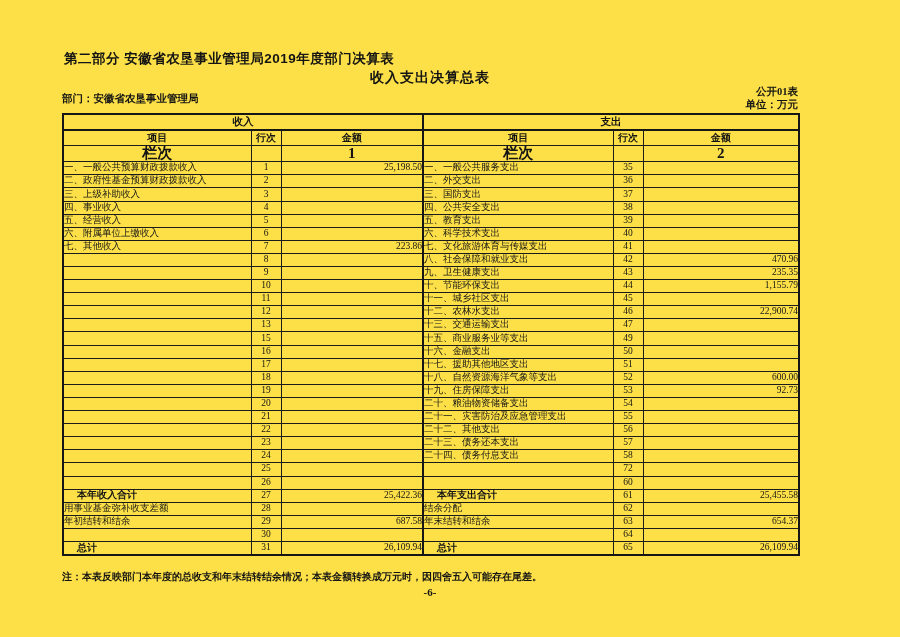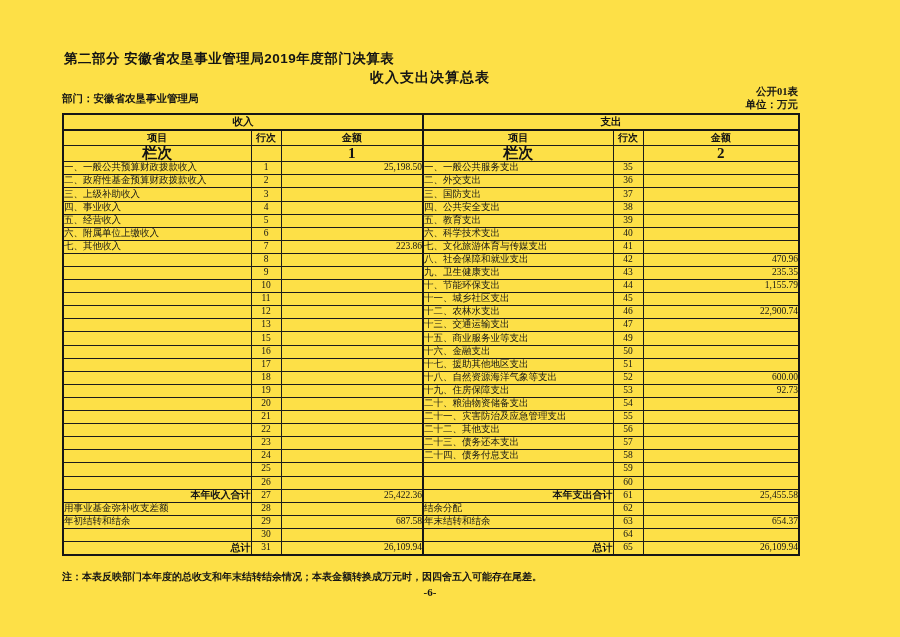--- a/index.html
+++ b/index.html
@@ -53,21 +53,21 @@
   tr.h1 { height: 16px; }
   tr.h1 th { font-size: 10.5px; border-bottom: 2px solid #161616; }
   tr.h2 { height: 15px; }
   tr.h2 th { font-size: 10px; }
   tr.h3 { height: 14px; }
   tr.h3 th { font-size: 15px; font-weight: bold; }
   tbody tr { height: 13.1px; }
   td.item { text-align: left; padding-left: 4px; }
   td.line { text-align: center; }
   td.amount { text-align: right; padding-right: 3px; }
-  td.item.bold-center { text-align: right; font-weight: bold; padding-left: 1px; font-size: 10px; }
+  td.item.bold-center { text-align: left; font-weight: bold; padding-left: 13px; font-size: 10px; }
   .mid { border-left: 2px solid #161616 !important; }
   .footnote {
     position: absolute; left: 62px; top: 570px;
     font-size: 10px; font-weight: bold; white-space: nowrap;
   }
   .page-number {
     position: absolute; left: 62px; top: 586px; width: 736px;
     text-align: center; font-size: 11px; font-weight: bold;
   }
 </style>
@@ -296,21 +296,21 @@
           <td class="amount"></td>
           <td class="item mid">二十四、债务付息支出</td>
           <td class="line">58</td>
           <td class="amount"></td>
         </tr>
         <tr>
           <td class="item"></td>
           <td class="line">25</td>
           <td class="amount"></td>
           <td class="item mid"></td>
-          <td class="line">59</td>
+          <td class="line">72</td>
           <td class="amount"></td>
         </tr>
         <tr>
           <td class="item"></td>
           <td class="line">26</td>
           <td class="amount"></td>
           <td class="item mid"></td>
           <td class="line">60</td>
           <td class="amount"></td>
         </tr>

